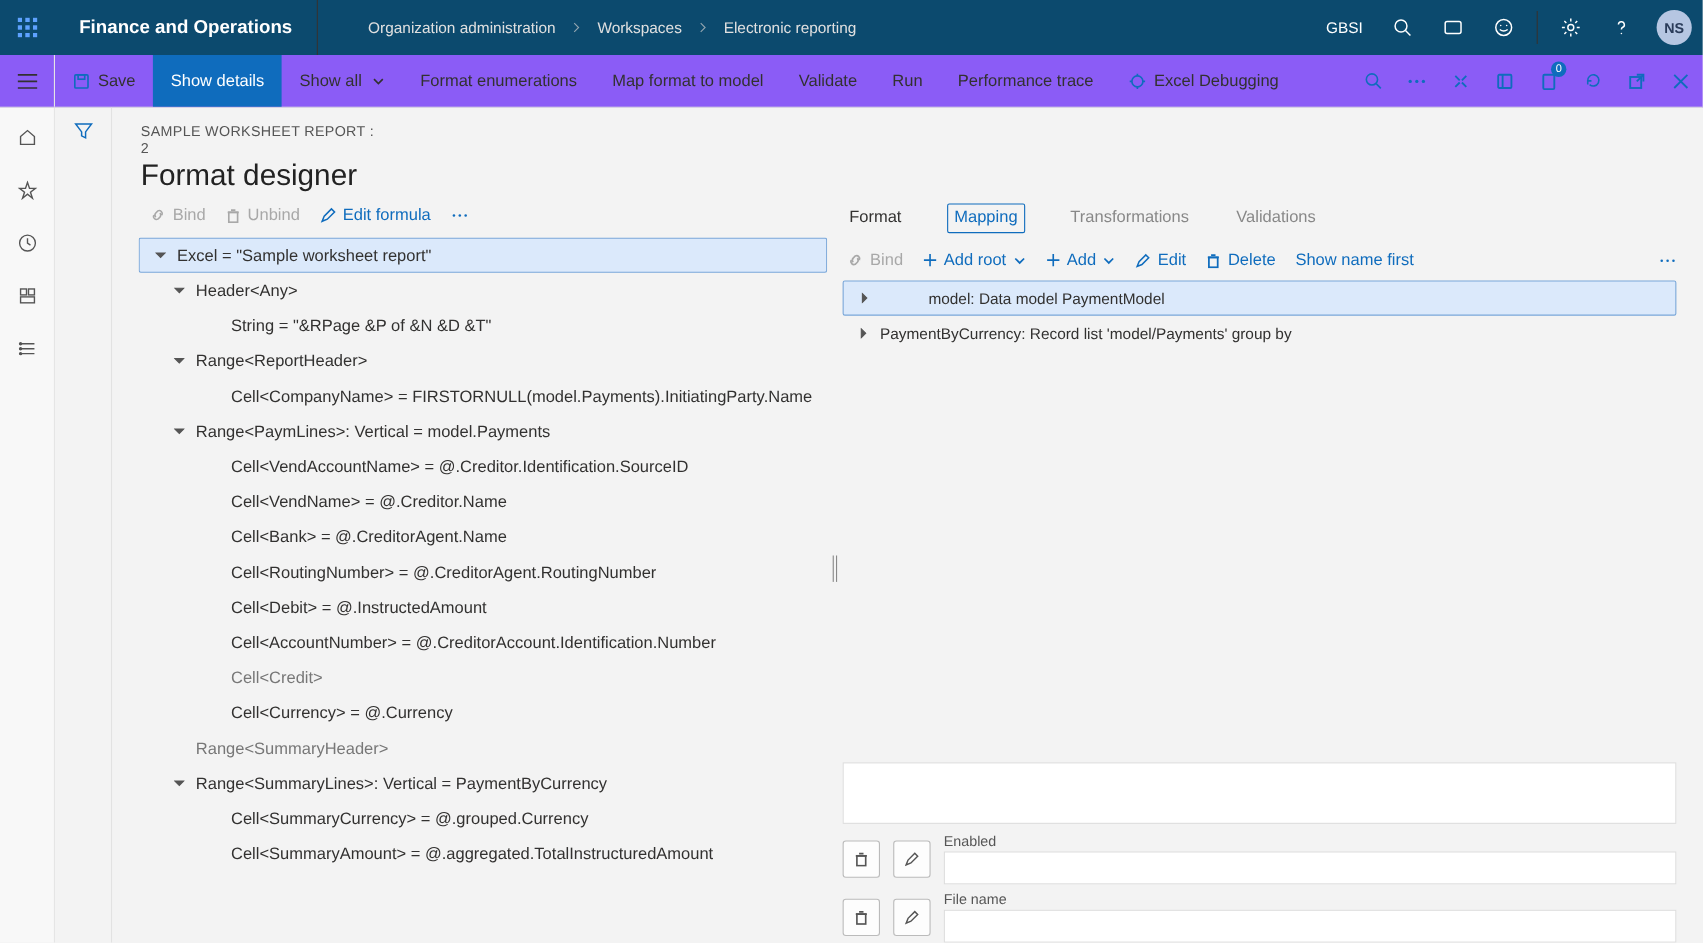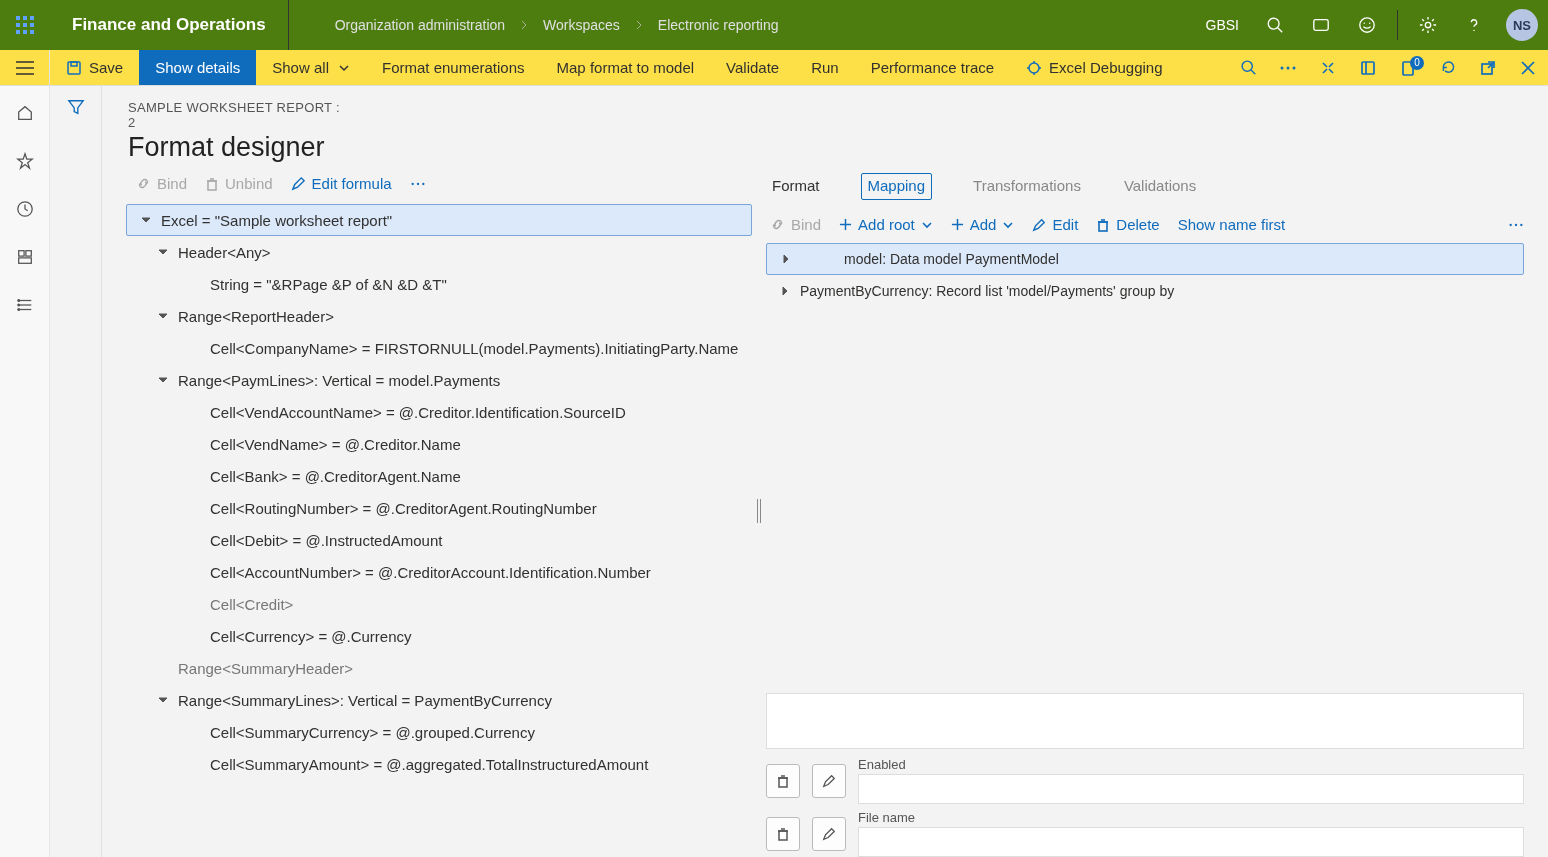--- a/index.html
+++ b/index.html
@@ -1,36 +1,36 @@
 <!DOCTYPE html>
 <html><head>
 <meta charset="utf-8">
 <style>
   * { margin: 0; padding: 0; box-sizing: border-box; }
   body { font-family: "Segoe UI", Arial, sans-serif; font-size: 14px; color: #323130; background: #f3f3f3; overflow: hidden; }
   .root { display: flex; flex-direction: column; width: 1548px; height: 857px; }
 
   
-  .topbar { height: 50px; background: #4d7c0f; color: #fff; display: flex; align-items: center; }
+  .topbar { height: 50px; background: #0c4a6e; color: #fff; display: flex; align-items: center; }
   .waffle { width: 50px; height: 50px; display: flex; align-items: center; justify-content: center; cursor: pointer; }
   .waffle svg { fill: #5ea2ff; }
   .app-title { font-weight: 600; font-size: 17px; padding: 0 22px 0 22px; border-right: 1px solid #333; height: 100%; display: flex; align-items: center; }
   .breadcrumb { display: flex; align-items: center; gap: 14px; padding-left: 46px; color: #e0e0e0; font-size: 14px; }
   .breadcrumb .crumb { white-space: nowrap; }
   .breadcrumb .chev { opacity: .7; }
   .topbar-spacer { flex: 1; }
   .topbar-right { display: flex; align-items: center; gap: 6px; padding-right: 10px; }
   .company-code { color: #fff; font-size: 14px; margin-right: 10px; }
   .tb-icon { width: 40px; height: 50px; display: flex; align-items: center; justify-content: center; cursor: pointer; }
   .tb-icon svg { stroke: #fff; fill: none; stroke-width: 1.5; }
   .tb-sep { width: 1px; height: 30px; background: #333; margin: 0 4px; }
   .avatar { width: 32px; height: 32px; border-radius: 50%; background: #b6c6e2; color: #2a3b59; display: flex; align-items: center; justify-content: center; font-size: 13px; font-weight: 600; margin-left: 6px; cursor: pointer; }
 
   
-  .cmdbar-row { display: flex; height: 36px; background: #fde047; border-bottom: 1px solid #ddd; align-items: stretch; }
+  .cmdbar-row { display: flex; height: 48px; background: #8b5cf6; border-bottom: 1px solid #ddd; align-items: stretch; }
   .hamburger { width: 50px; display: flex; align-items: center; justify-content: center; border-right: 1px solid #e5e5e5; cursor: pointer; }
   .hamburger svg { stroke: #323130; stroke-width: 1.5; }
   .cmd { display: flex; align-items: center; padding: 0 16px; gap: 7px; cursor: pointer; font-size: 15px; color: #323130; white-space: nowrap; }
   .cmd svg { stroke: #0f6cbd; fill: none; stroke-width: 1.5; }
   .cmd.primary { background: #0f6cbd; color: #fff; }
   .cmd .caret { margin-left: 2px; }
   .cmdbar-spacer { flex: 1; }
   .cmd-icon { width: 40px; display: flex; align-items: center; justify-content: center; cursor: pointer; position: relative; }
   .cmd-icon svg { stroke: #0f6cbd; fill: none; stroke-width: 1.7; }
   .badge { position: absolute; top: 6px; right: 4px; background: #0f6cbd; color: #fff; border-radius: 8px; font-size: 10px; padding: 0 4px; line-height: 14px; min-width: 14px; text-align: center; }

